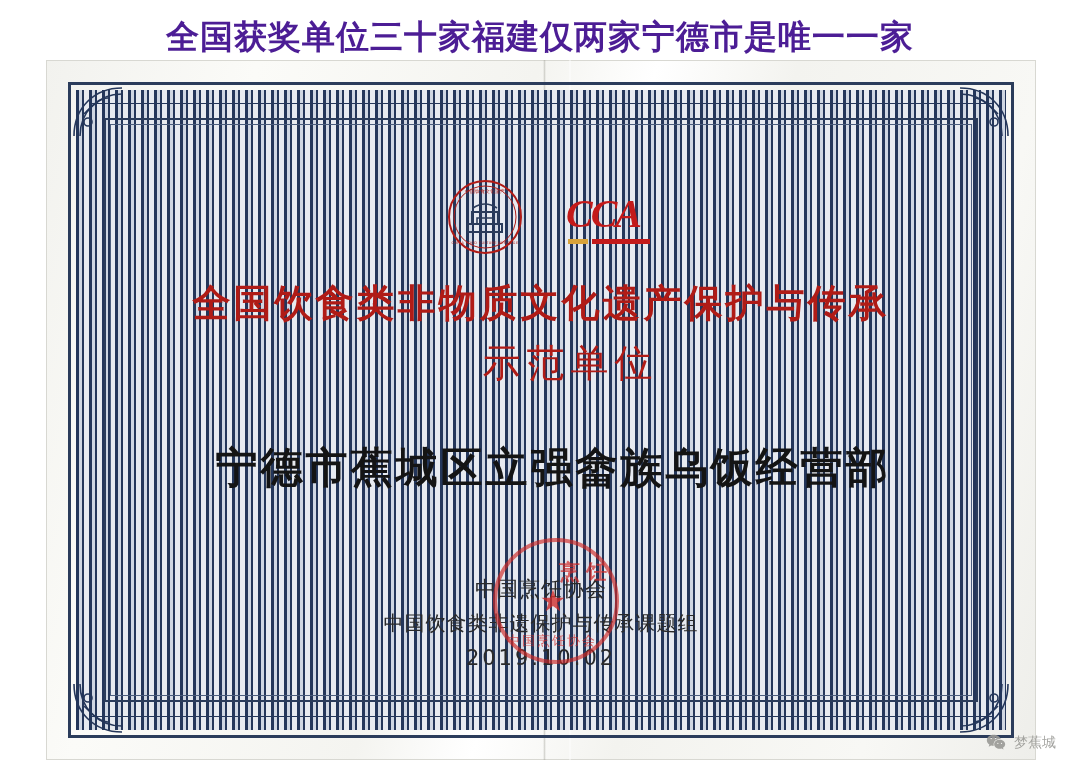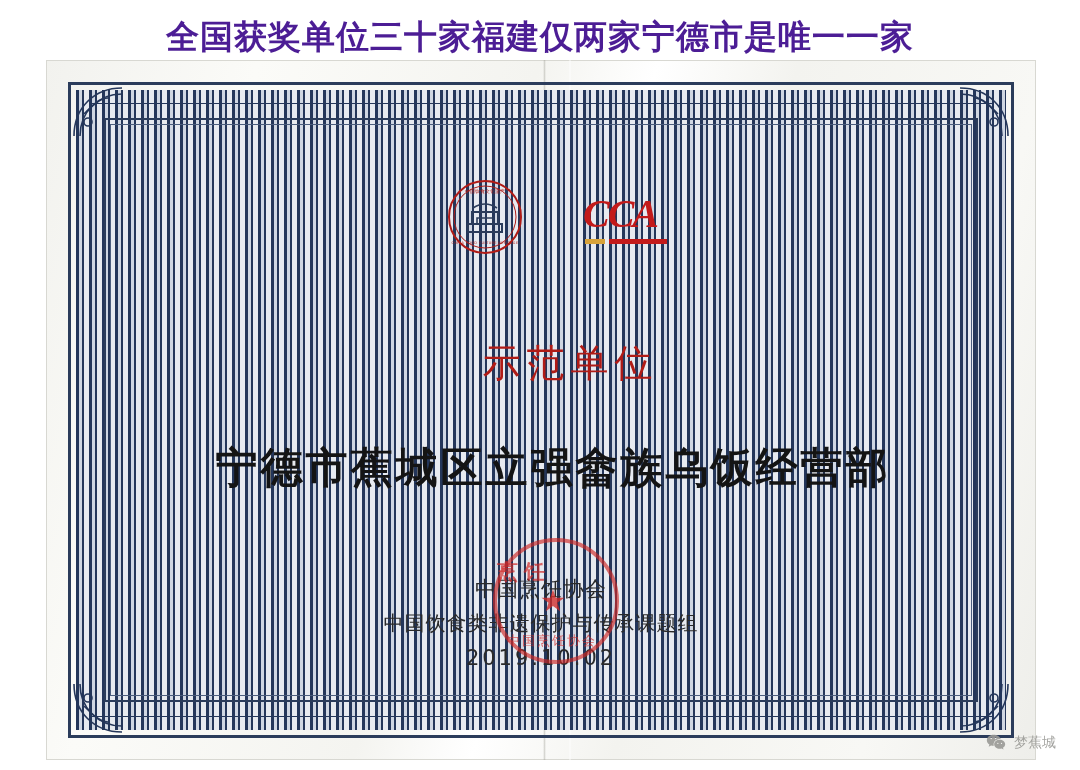--- a/index.html
+++ b/index.html
@@ -134,21 +134,20 @@
     top: 0;
     width: 78px;
     height: 78px;
   }
   .cca-logo {
     position: absolute;
     left: 520px;
     top: 12px;
     width: 120px;
     height: 56px;
-    padding-left: 17px;
   }
   .cca-text {
     font-size: 40px;
     font-weight: bold;
     font-style: italic;
     color: #c31a1a;
     letter-spacing: -2px;
     font-family: "Liberation Serif", serif;
   }
 
@@ -216,23 +215,23 @@
     width: 118px;
     height: 118px;
     border-radius: 50%;
     border: 4px solid rgba(208, 40, 38, 0.72);
     color: rgba(208, 40, 38, 0.78);
     opacity: 0.9;
   }
   .seal-top {
     position: absolute;
     top: 16px;
-    left: 0;
+    left: 6px;
     width: 110px;
-    text-align: left;
+    text-align: right;
     font-size: 21px;
     font-weight: bold;
     letter-spacing: 6px;
   }
   .seal-star {
     position: absolute;
     top: 44px;
     left: 41px;
     width: 30px;
     height: 30px;
@@ -332,20 +331,21 @@
     </div>
     <div class="cca-logo">
       <div class="cca-text">CCA</div>
       <svg viewBox="0 0 120 14" width="120" height="14" style="display:block;margin-top:-2px;">
         <rect x="2" y="4" width="20" height="5" fill="#d8a33a"></rect>
         <rect x="26" y="4" width="58" height="5" fill="#c31a1a"></rect>
       </svg>
     </div>
   </div>
 
+  <div class="title-main">全国饮食类非物质文化遗产保护与传承</div>
   <div class="title-sub">示范单位</div>
 
   <div class="recipient">宁德市蕉城区立强畲族乌饭经营部</div>
 
   <div class="sig line1">中国烹饪协会</div>
   <div class="sig line2">中国饮食类非遗保护与传承课题组</div>
   <div class="sig line3">2019.10.02</div>
 
   <div class="seal">
     <div class="seal-top">烹饪</div>

